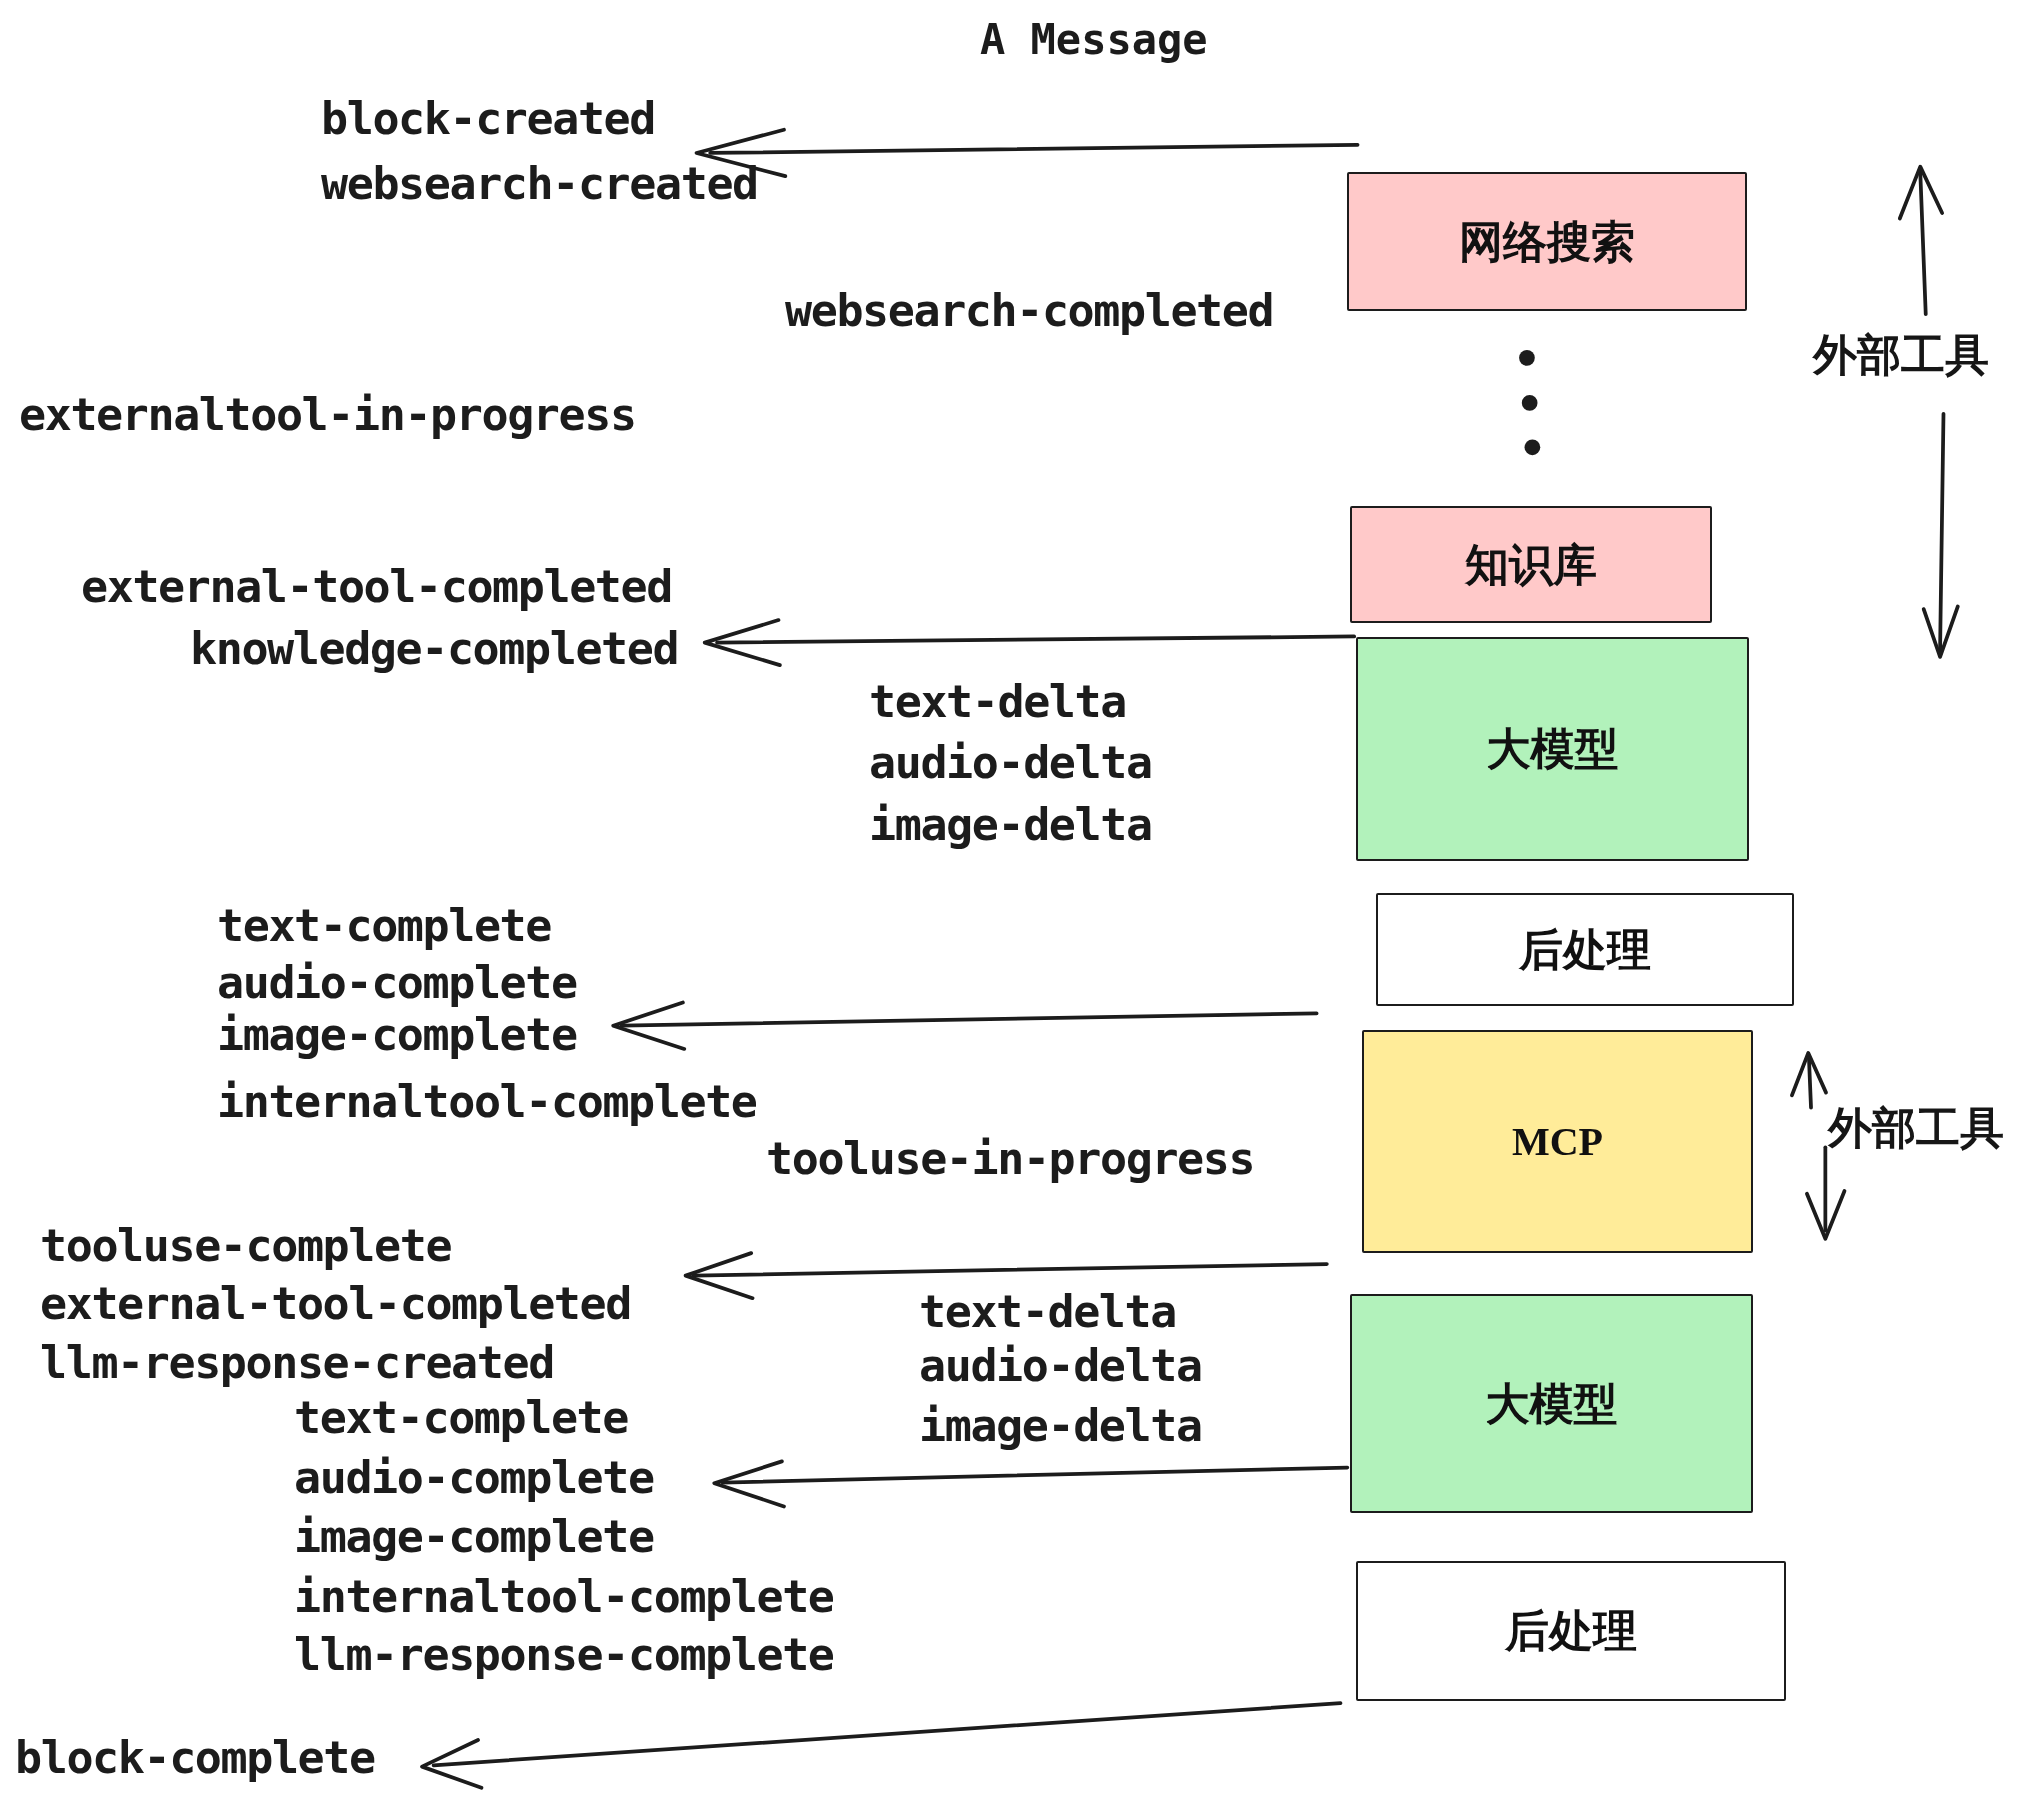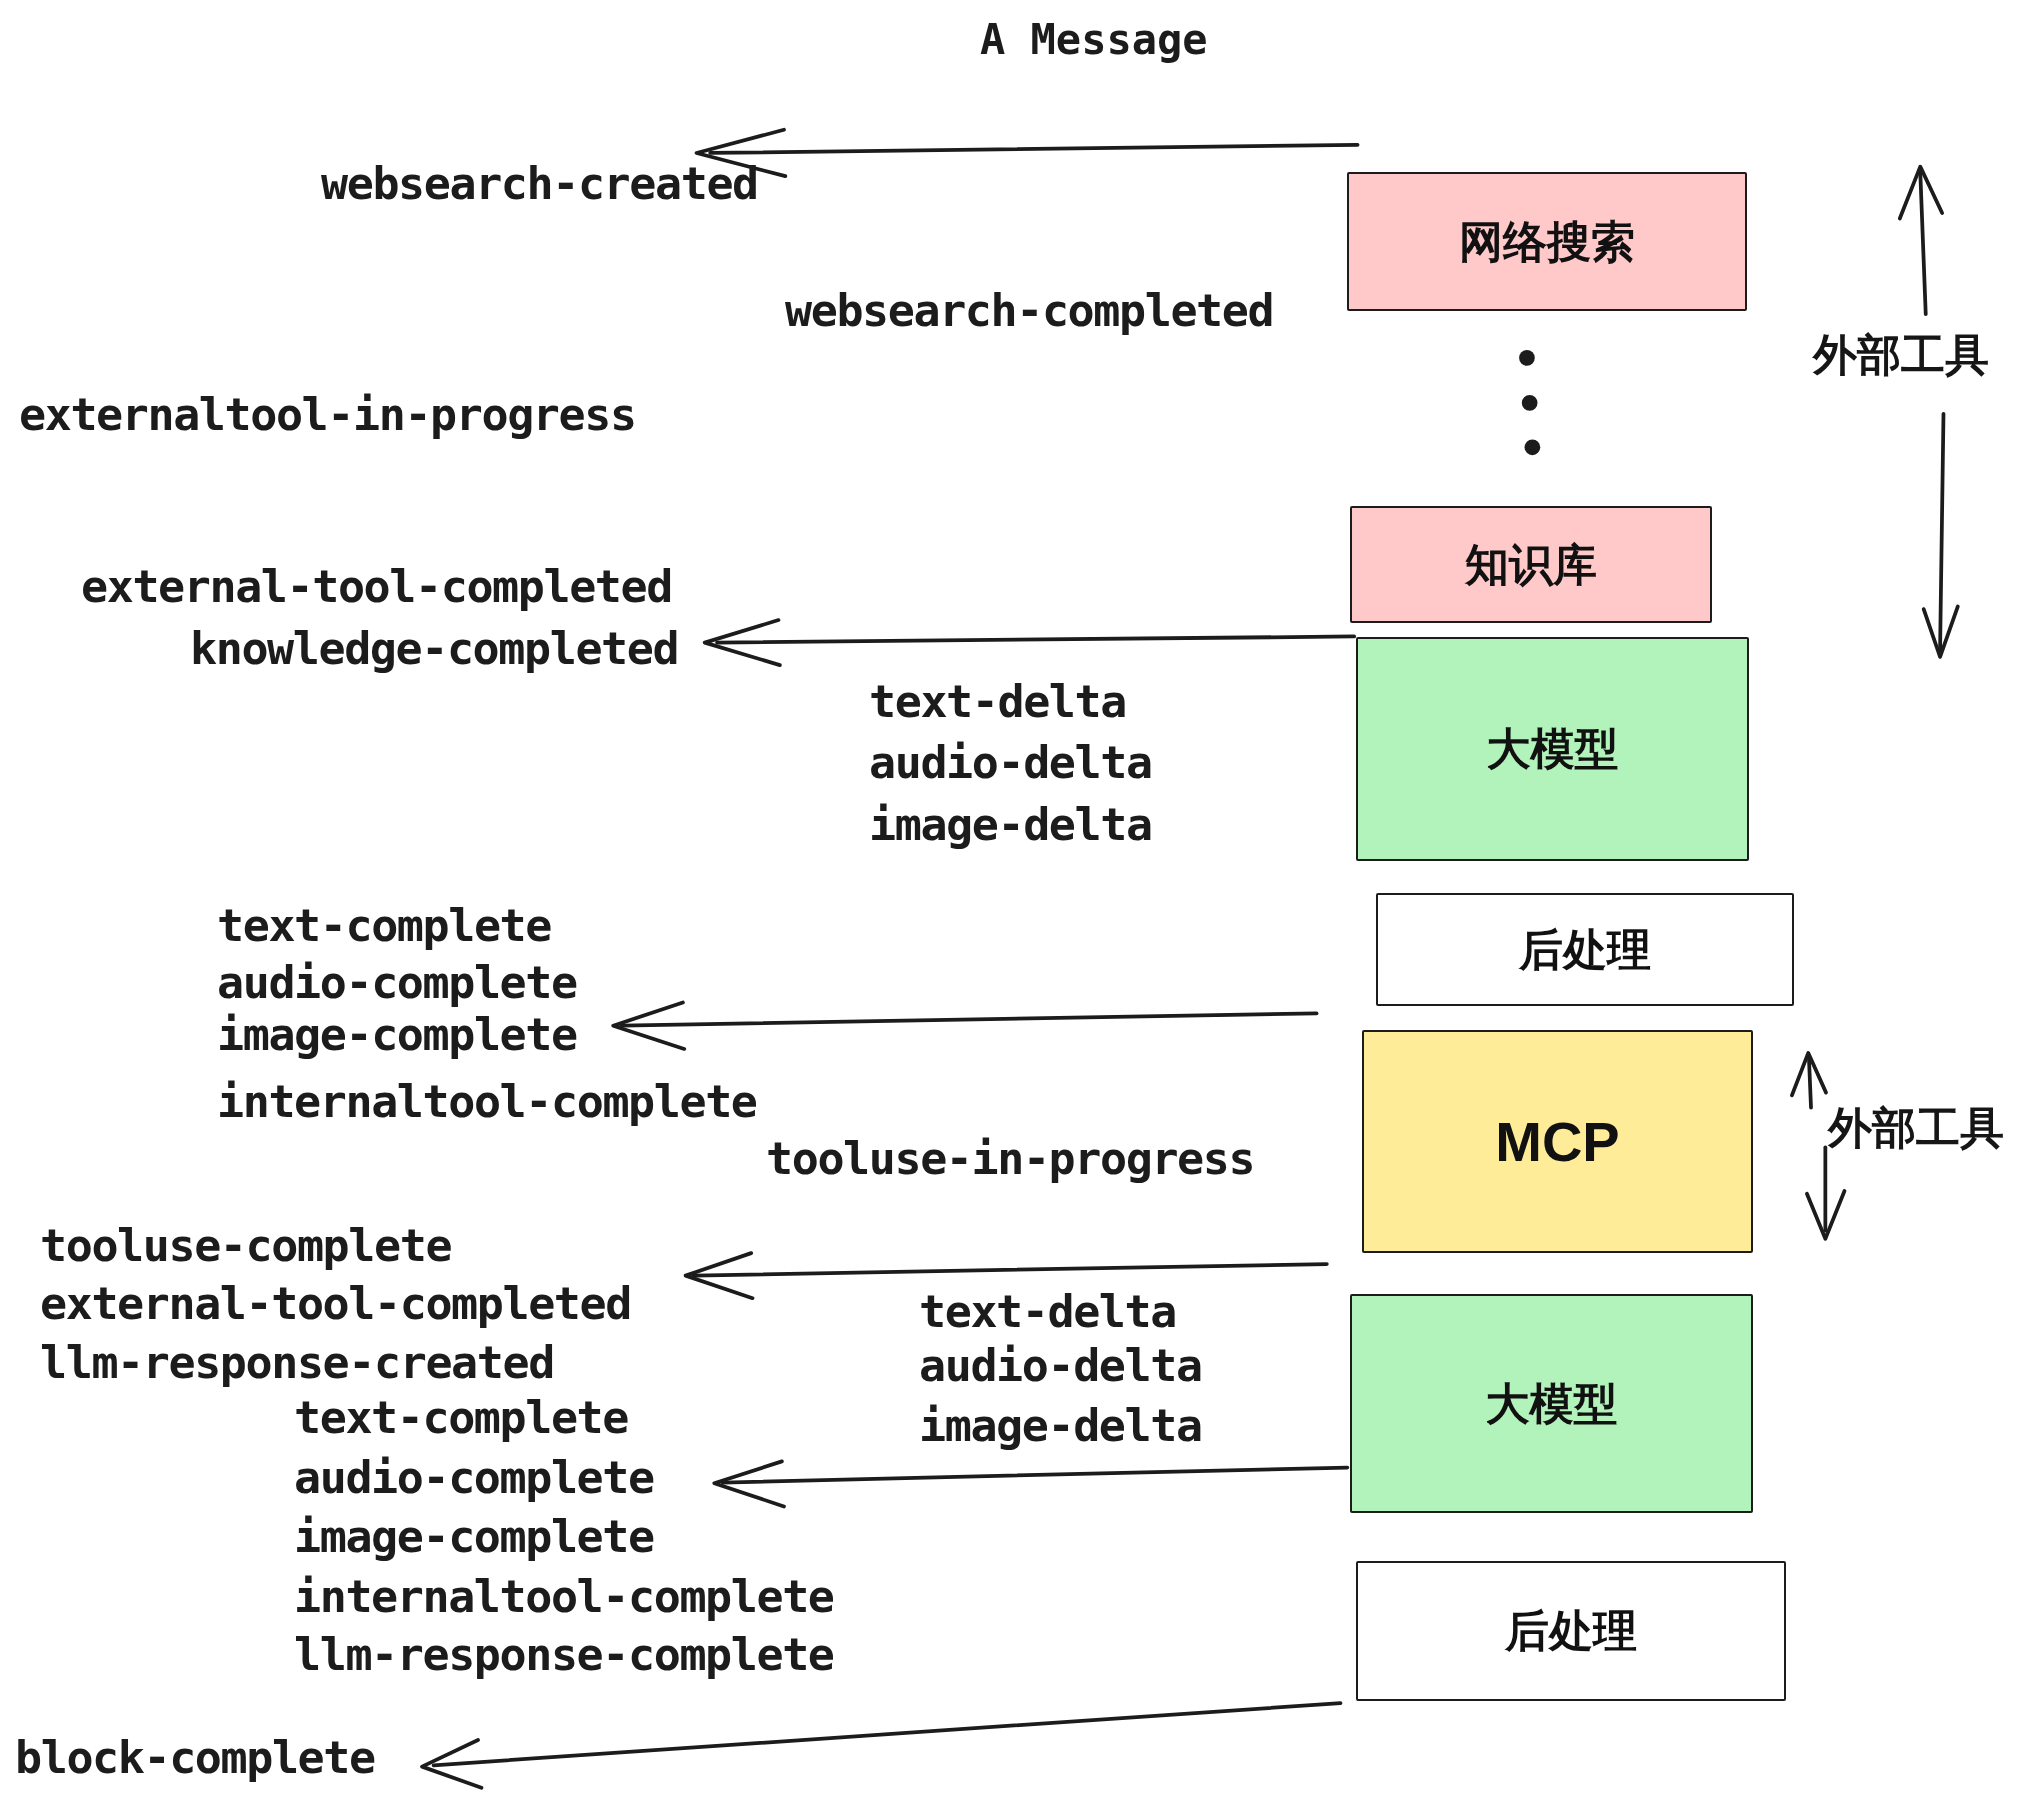--- a/index.html
+++ b/index.html
@@ -19,21 +19,21 @@
     font-family:"DejaVu Sans Mono", monospace;
   }
   .node{
     position:absolute;z-index:1;border:2.7px solid #1c1c1c;border-radius:2px;
     display:flex;align-items:center;justify-content:center;box-sizing:border-box;
   }
   .node .lbl{
     font-family:"Liberation Sans","DejaVu Sans",sans-serif;font-size:44px;font-weight:600;
     color:#111;line-height:1;white-space:pre;
   }
-  .node .lbl.mono{font-family:Liberation Sans, sans-serif;font-weight:bold;font-size:56px;}
+  .node .lbl.mono{font-family:Liberation Serif, serif;font-weight:bold;font-size:40px;}
   .side-label{
     position:absolute;z-index:2;font-family:"Liberation Sans","DejaVu Sans",sans-serif;
     font-size:44px;font-weight:600;line-height:1;white-space:pre;color:#161616;
   }
   
   .e1{left:321px;top:96px;}   .e2{left:321px;top:161px;}
   .e3{left:785px;top:205px;}  .e4{left:785px;top:288px;}
   .e5{left:19px;top:392px;}
   .e6{left:773px;top:572px;}  .e7{left:81px;top:564px;}  .e8{left:190px;top:626px;}
   .e9{left:869px;top:679px;}  .e10{left:869px;top:740px;} .e11{left:869px;top:802px;}
@@ -108,20 +108,21 @@
 
     <g>
       <circle cx="2236" cy="524" r="11.5"></circle>
       <circle cx="2240" cy="590" r="11.5"></circle>
       <circle cx="2244" cy="655" r="11.5"></circle>
     </g>
   </svg>
 
   <div class="title t1">A Message</div>
 
+  <div class="ev e1">block-created</div>
   <div class="ev e2">websearch-created</div>
   <div class="ev e4">websearch-completed</div>
   <div class="ev e5">externaltool-in-progress</div>
   <div class="ev e7">external-tool-completed</div>
   <div class="ev e8">knowledge-completed</div>
   <div class="ev e9">text-delta</div>
   <div class="ev e10">audio-delta</div>
   <div class="ev e11">image-delta</div>
   <div class="ev e12">text-complete</div>
   <div class="ev e13">audio-complete</div>

